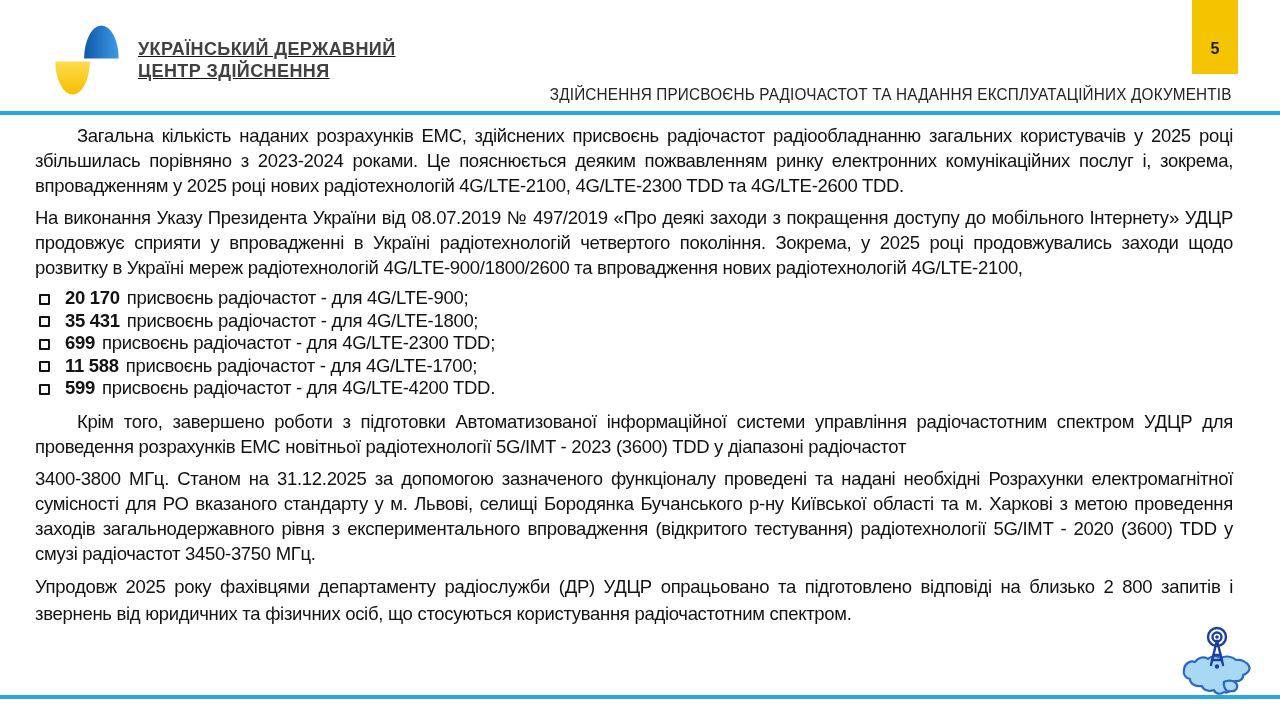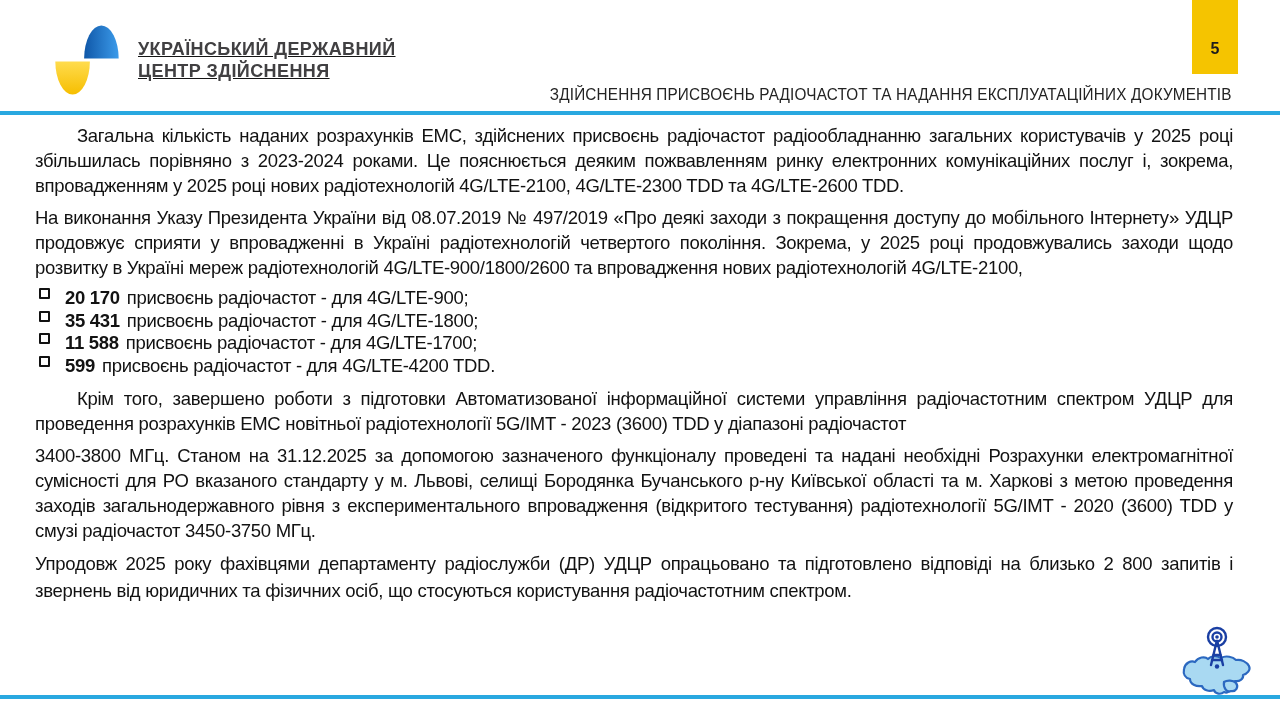--- a/index.html
+++ b/index.html
@@ -33,21 +33,21 @@
   .rule-bottom{bottom:21px;}
   
   .content{
     position:absolute;top:123px;left:35px;right:35px;
     font-size:18.5px;line-height:25px;letter-spacing:-.3px;
     text-align:justify;color:#121212;
   }
   .content p{margin:0 12px 7px 0;}
   .content p.indent{text-indent:42px;}
   .bullets{list-style:none;margin:2px 0 9px 0;padding:0;}
-  .bullets li{display:flex;line-height:22.5px;}
+  .bullets li{display:flex;align-items:center;line-height:22.5px;}
   .bx{
     width:11px;height:11px;border:2px solid #111;border-radius:1px;
     flex:none;margin:0 15px 0 4px;position:relative;top:1px;box-sizing:border-box;
   }
   .bv{font-weight:bold;margin-right:7px;white-space:nowrap;}
   .p-last{line-height:27px;}
   
   .map-icon{position:absolute;right:26px;bottom:23px;width:74px;height:72px;}
 </style>
 </head>
@@ -94,20 +94,25 @@
         <span class="bv">20 170</span>
         <span>присвоєнь радіочастот - для 4G/LTE-900;</span>
       </li>
       <li>
         <span class="bx"></span>
         <span class="bv">35 431</span>
         <span>присвоєнь радіочастот - для 4G/LTE-1800;</span>
       </li>
       <li>
         <span class="bx"></span>
+        <span class="bv">699</span>
+        <span>присвоєнь радіочастот - для 4G/LTE-2300 TDD;</span>
+      </li>
+      <li>
+        <span class="bx"></span>
         <span class="bv">11 588</span>
         <span>присвоєнь радіочастот - для 4G/LTE-1700;</span>
       </li>
       <li>
         <span class="bx"></span>
         <span class="bv">599</span>
         <span>присвоєнь радіочастот - для 4G/LTE-4200 TDD.</span>
       </li>
     </ul>
 

